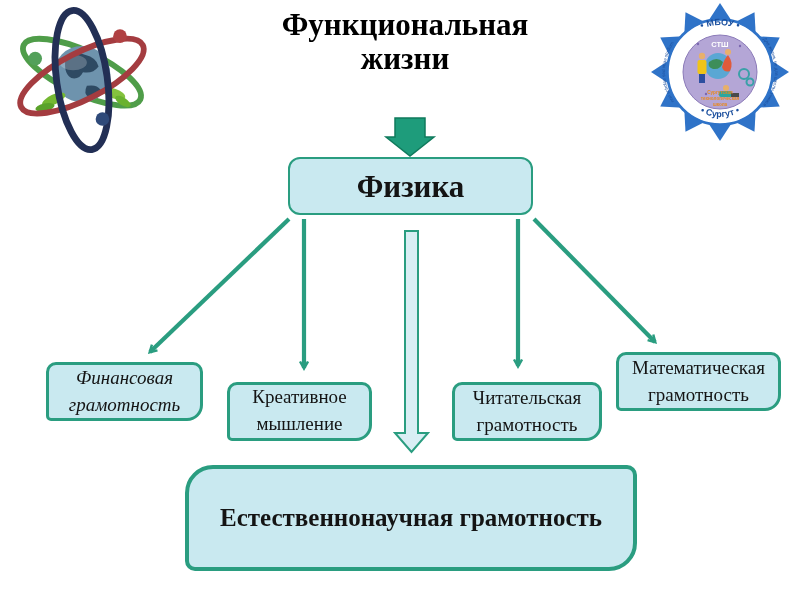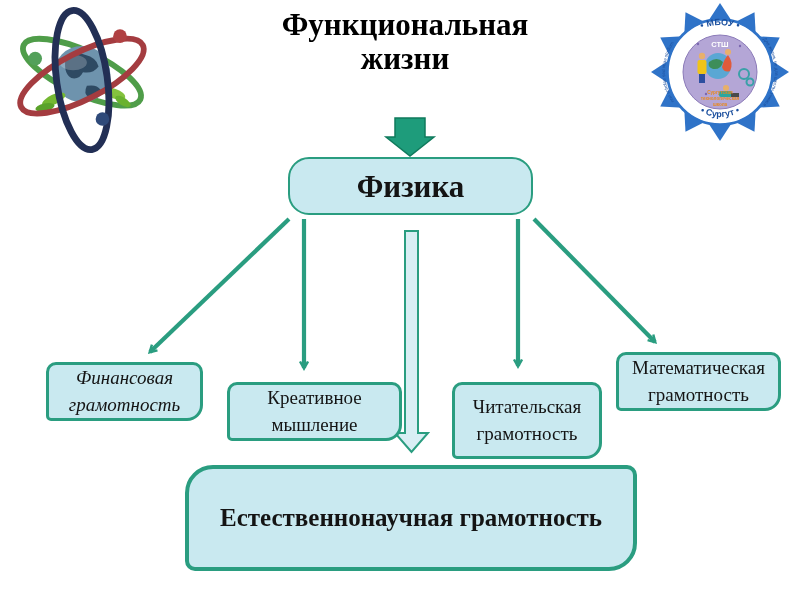--- a/index.html
+++ b/index.html
@@ -18,26 +18,26 @@
   
   .box{
     position:absolute;background:#C9E9F0;border:3.5px solid #2A9D80;
     display:flex;flex-direction:column;align-items:center;justify-content:center;
     text-align:center;color:#141414;box-sizing:border-box;
     border-radius:10px 10px 16px 5px;
     font-size:19px;line-height:1.42;
   }
   .box-physics{
     left:288px;top:157px;width:245px;height:58px;
-    border-width:2.5px;border-radius:21px;
+    border-width:2.5px;border-radius:12px;
     font-size:31px;font-weight:bold;line-height:1;
   }
   .box-financial{left:46px; top:362px;width:157px;height:59px;font-style:italic;}
-  .box-creative {left:227px;top:382px;width:175px;height:59px;}
-  .box-reading  {left:452px;top:382px;width:150px;height:77px;}
+  .box-creative {left:227px;top:382px;width:145px;height:59px;justify-content:flex-end;}
+  .box-reading  {left:452px;top:382px;width:150px;height:59px;}
   .box-math     {left:616px;top:352px;width:165px;height:59px;justify-content:space-between;}
   .box-science{
     left:185px;top:465px;width:452px;height:106px;
     border-width:4px;border-radius:28px 10px 28px 10px;
     font-size:25px;font-weight:bold;text-align:center;
   }
   .line{display:block;}
   
   .arrows{position:absolute;left:0;top:0;width:800px;height:600px;pointer-events:none;}
 </style>

